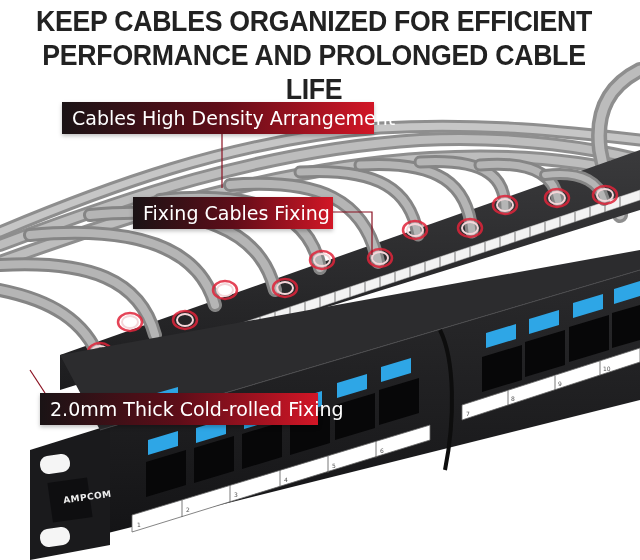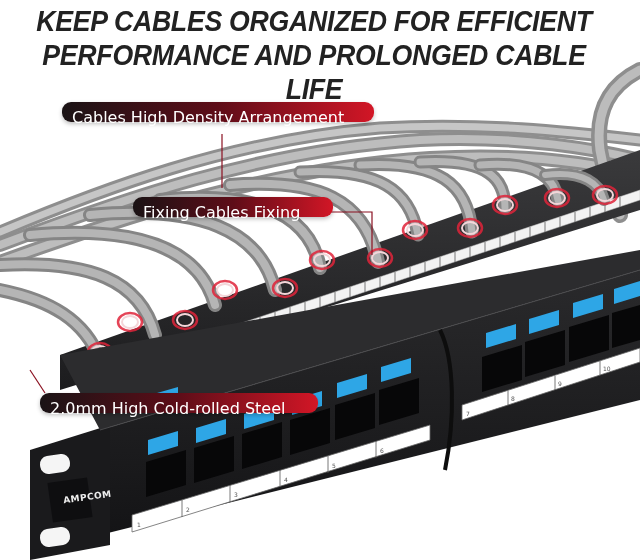--- a/index.html
+++ b/index.html
@@ -1,21 +1,21 @@
 <!DOCTYPE html>
 <html><head>
   <meta charset="utf-8">
   <style>
     html, body { margin: 0; padding: 0; }
     body { width: 640px; height: 560px; overflow: hidden; background: #ffffff; position: relative; font-family: "Liberation Sans", "DejaVu Sans", sans-serif; }
-    .headline { position: absolute; left: 0; top: 0; width: 628px; text-align: center; font-style: italic; }
+    .headline { position: absolute; left: 0; top: 0; width: 628px; text-align: center; }
     .headline div { font-family: "Liberation Sans", sans-serif; font-weight: 700; font-size: 29px; line-height: 34px; letter-spacing: -0.3px; color: #222; transform: scaleX(0.92); transform-origin: center; }
     .headline .l1 { margin-top: 4px; }
     .scene { position: absolute; left: 0; top: 0; width: 640px; height: 560px; }
-    .callout { position: absolute; height: 20px; border-radius: 9px; color: #fff; font-family: "DejaVu Sans", sans-serif; font-size: 16px; line-height: 32px; padding: 0 10px; white-space: nowrap; box-shadow: 0 2px 4px rgba(0,0,0,0.25); background: linear-gradient(90deg, #1a1315 0%, #5e0d18 50%, #d21626 100%); }
+    .callout { position: absolute; height: 32px; border-radius: 0; color: #fff; font-family: "DejaVu Sans", sans-serif; font-size: 19px; line-height: 32px; padding: 0 10px; white-space: nowrap; box-shadow: 0 2px 4px rgba(0,0,0,0.25); background: linear-gradient(90deg, #1a1315 0%, #5e0d18 50%, #d21626 100%); }
     .callout.c1 { left: 62px; top: 102px; width: 292px; }
     .callout.c2 { left: 133px; top: 197px; width: 180px; }
     .callout.c3 { left: 40px; top: 393px; width: 258px; }
     .brand { position: absolute; left: 63px; top: 492px; color: #eee; font-family: "DejaVu Sans", sans-serif; font-size: 9px; font-weight: 700; letter-spacing: 0.5px; transform: rotate(-8deg); }
   </style>
 </head>
 <body>
 
 <div class="scene">
   <svg width="640" height="560" viewBox="0 0 640 560" xmlns="http://www.w3.org/2000/svg">
@@ -223,15 +223,15 @@
   </svg>
 </div>
 
 <div class="headline">
   <div class="l1">KEEP CABLES ORGANIZED FOR EFFICIENT</div>
   <div class="l2">PERFORMANCE AND PROLONGED CABLE LIFE</div>
 </div>
 
 <div class="callout c1">Cables High Density Arrangement</div>
 <div class="callout c2">Fixing Cables Fixing</div>
-<div class="callout c3">2.0mm High Cold-rolled Steel</div>
+<div class="callout c3">2.0mm Thick Cold-rolled Fixing</div>
 
 <div class="brand">AMPCOM</div>
 
 </body></html>

